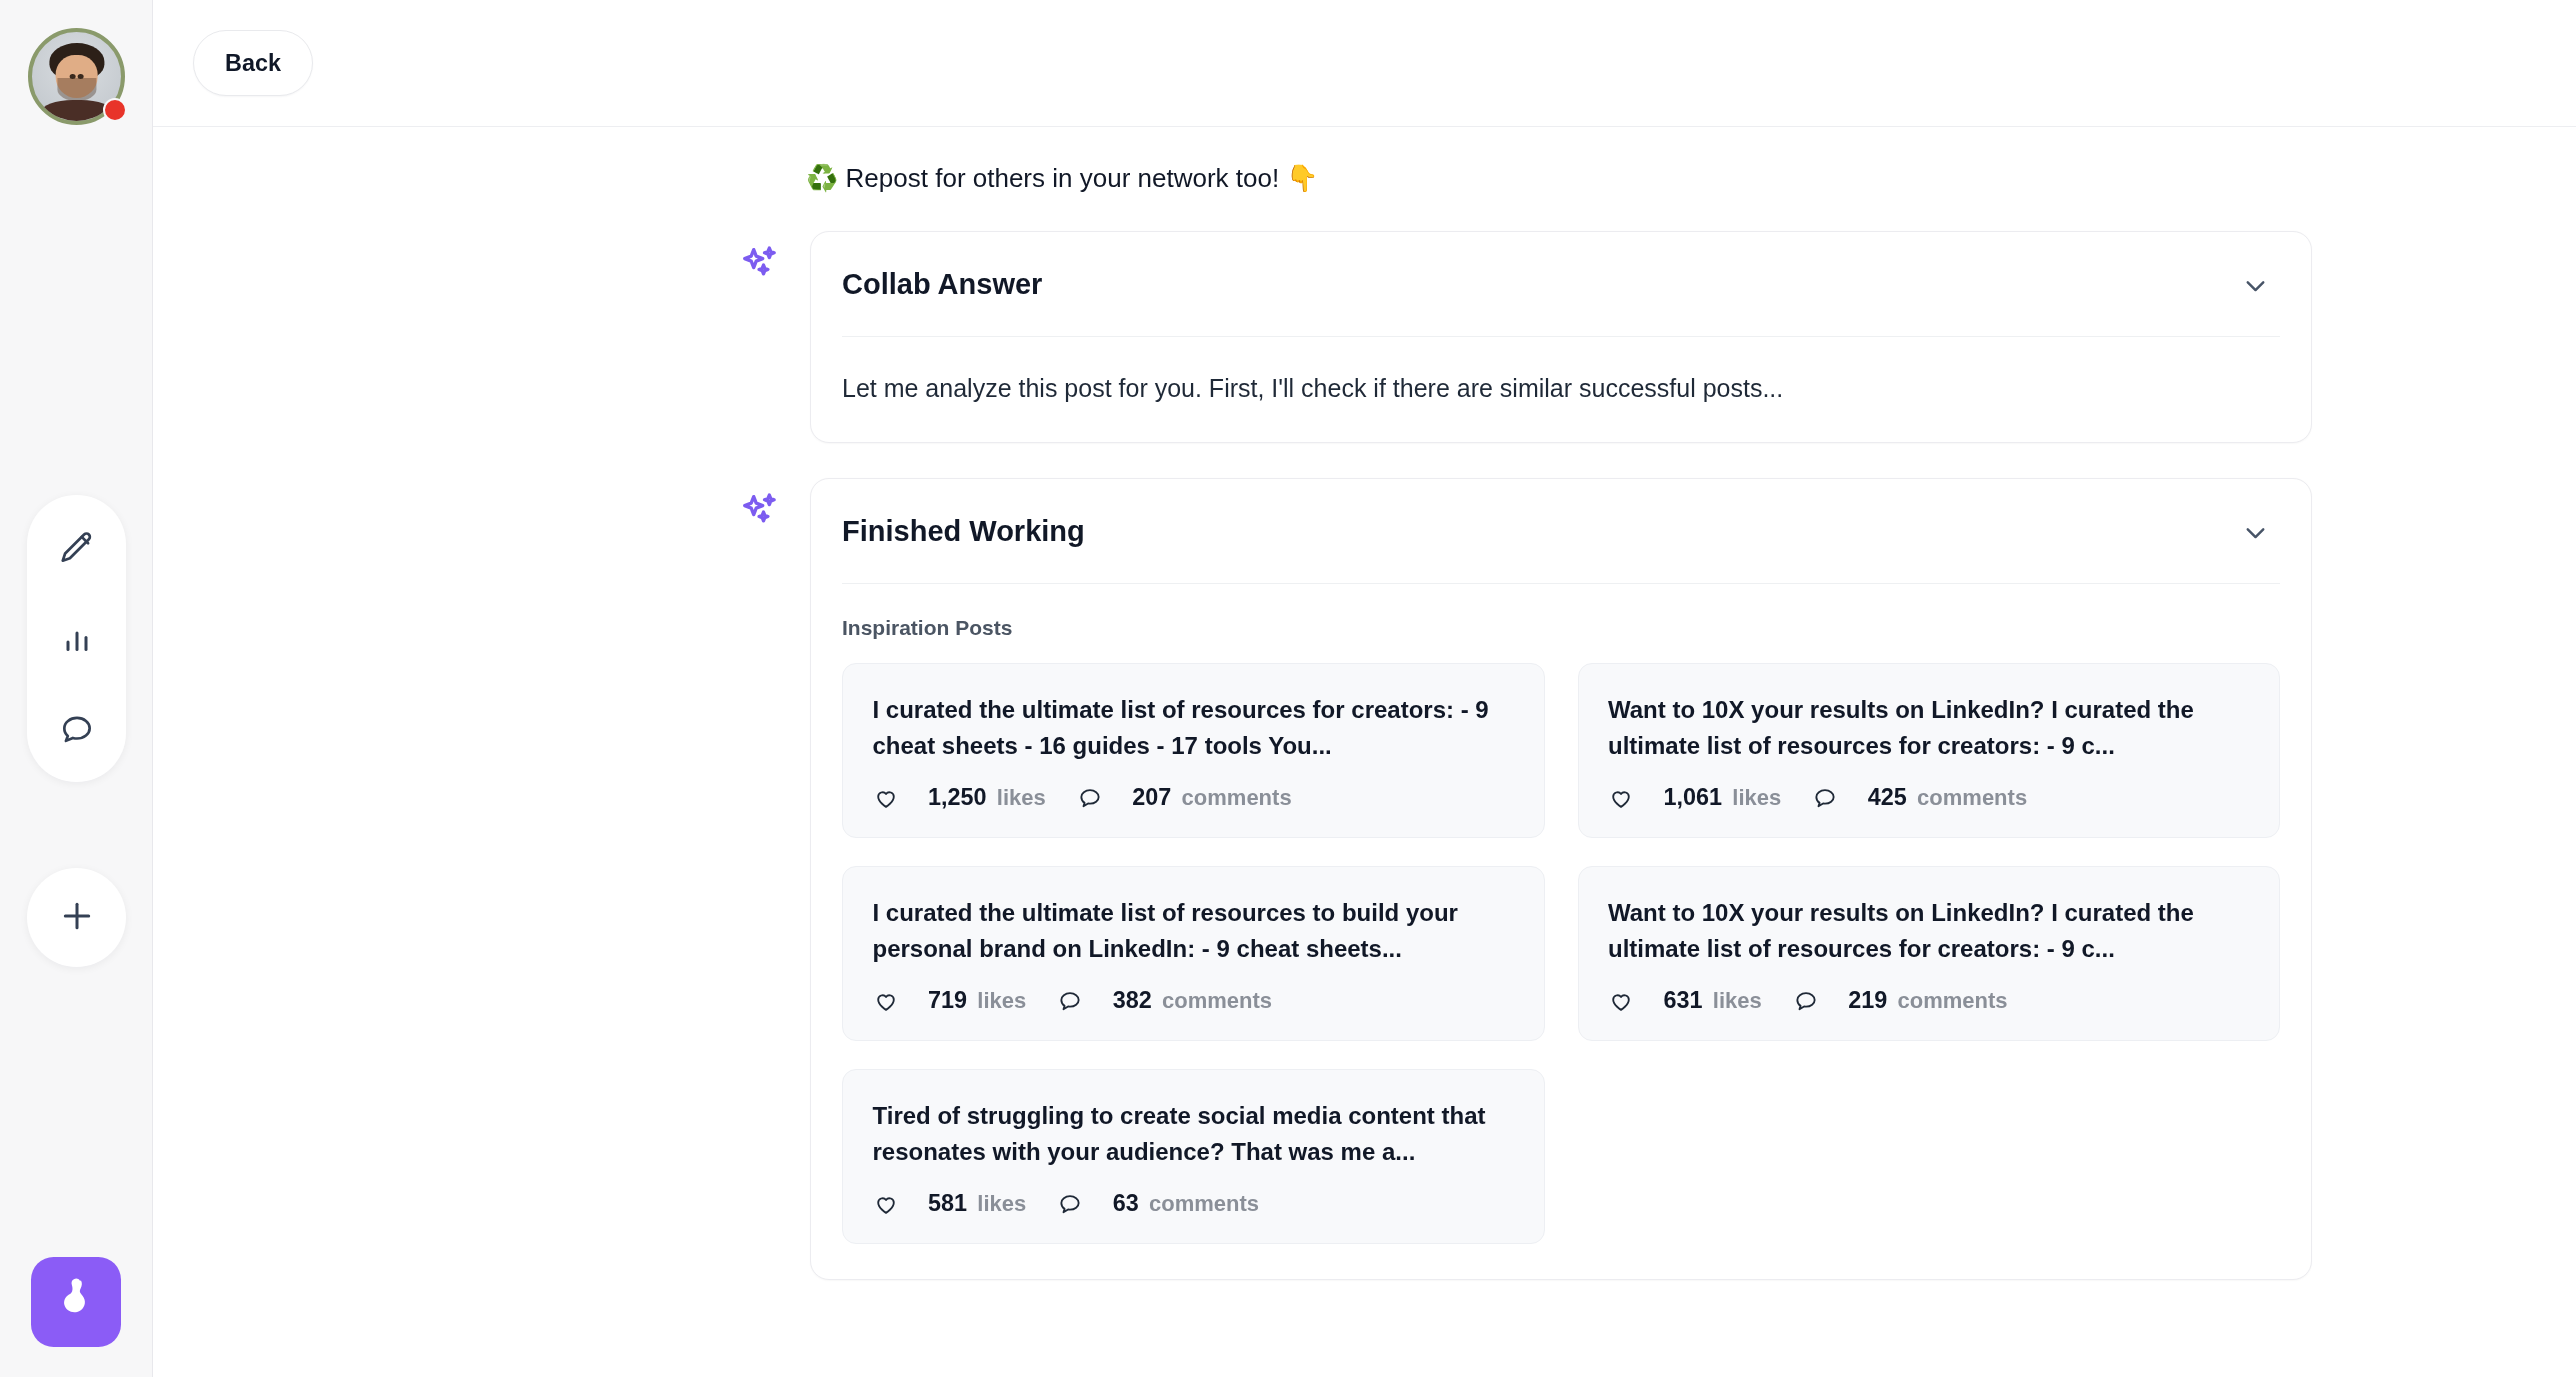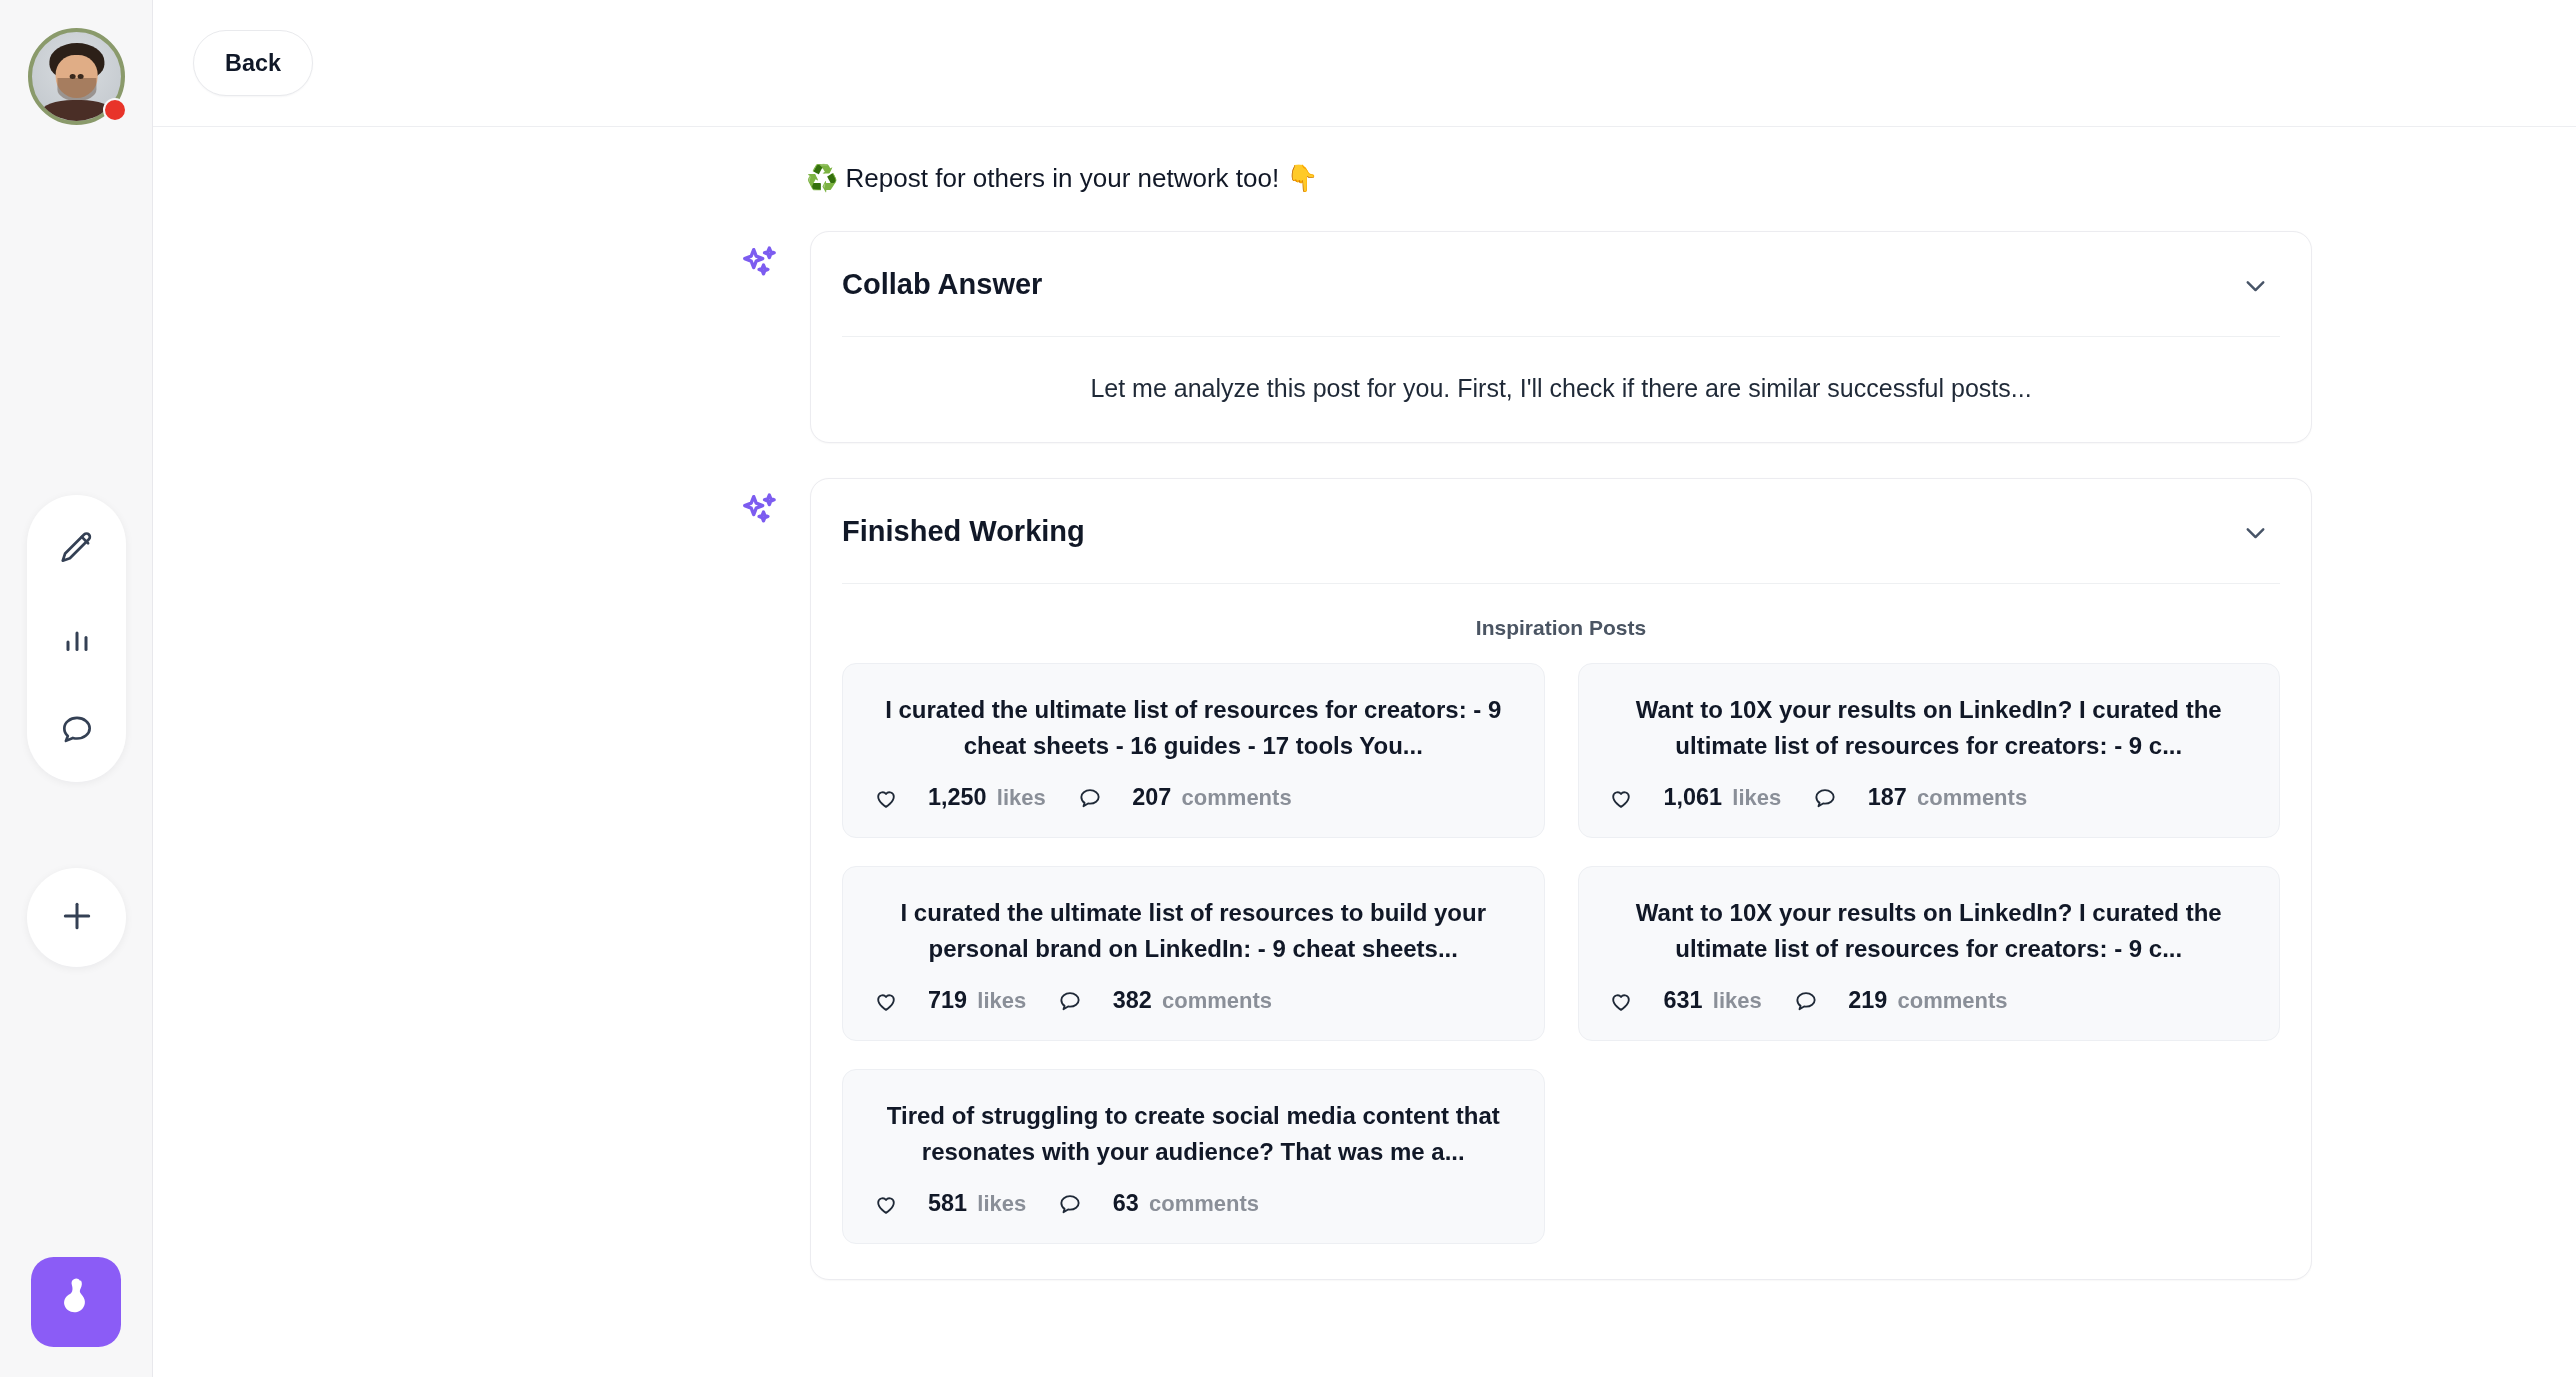--- a/index.html
+++ b/index.html
@@ -185,21 +185,21 @@
   }
   .card-head {
     display: flex; align-items: flex-end; justify-content: space-between;
     padding: 36px 40px 35px 31px;
   }
   .card-title {
     font-size: 29px; font-weight: 700; color: #111827;
   }
   .chev { cursor: pointer; display: flex; align-items: center; }
   .card-divider { height: 0.9px; background: #eef0f2; margin: 0 31px; }
-  .card-body { padding: 33px 31px 35px 31px; text-align: center; }
+  .card-body { padding: 33px 31px 35px 31px; }
   .card-text { font-size: 25px; color: #1f2937; line-height: 1.45; }
 
   .section-label {
     font-size: 21px;
     color: #4b5563;
     padding: 0 0 22.6px 0;
     font-weight: bold;
   }
 
   .post-grid {
@@ -418,21 +418,21 @@
                     </span>
                     <span class="stat-num">1,061</span>
                     <span class="stat-word">likes</span>
                   </span>
                   <span class="stat">
                     <span>
                       <svg width="26" height="26" viewBox="0 0 24 24" fill="none" stroke="#1f2937" stroke-width="1.7" stroke-linecap="round" stroke-linejoin="round">
                         <path d="M20 11c0 3.4-3.6 6.2-8 6.2-.6 0-1.2-.05-1.8-.15L6 19.6l1-3.1C5.2 15.3 4 13.3 4 11c0-3.4 3.6-6.2 8-6.2s8 2.8 8 6.2Z"></path>
                       </svg>
                     </span>
-                    <span class="stat-num">187</span>
+                    <span class="stat-num">425</span>
                     <span class="stat-word">comments</span>
                   </span>
                 </div>
               </div>
 
               <div class="post-card">
                 <div class="post-text">I curated the ultimate list of resources to build your personal brand on LinkedIn: - 9 cheat sheets...</div>
                 <div class="post-stats">
                   <span class="stat">
                     <span>

